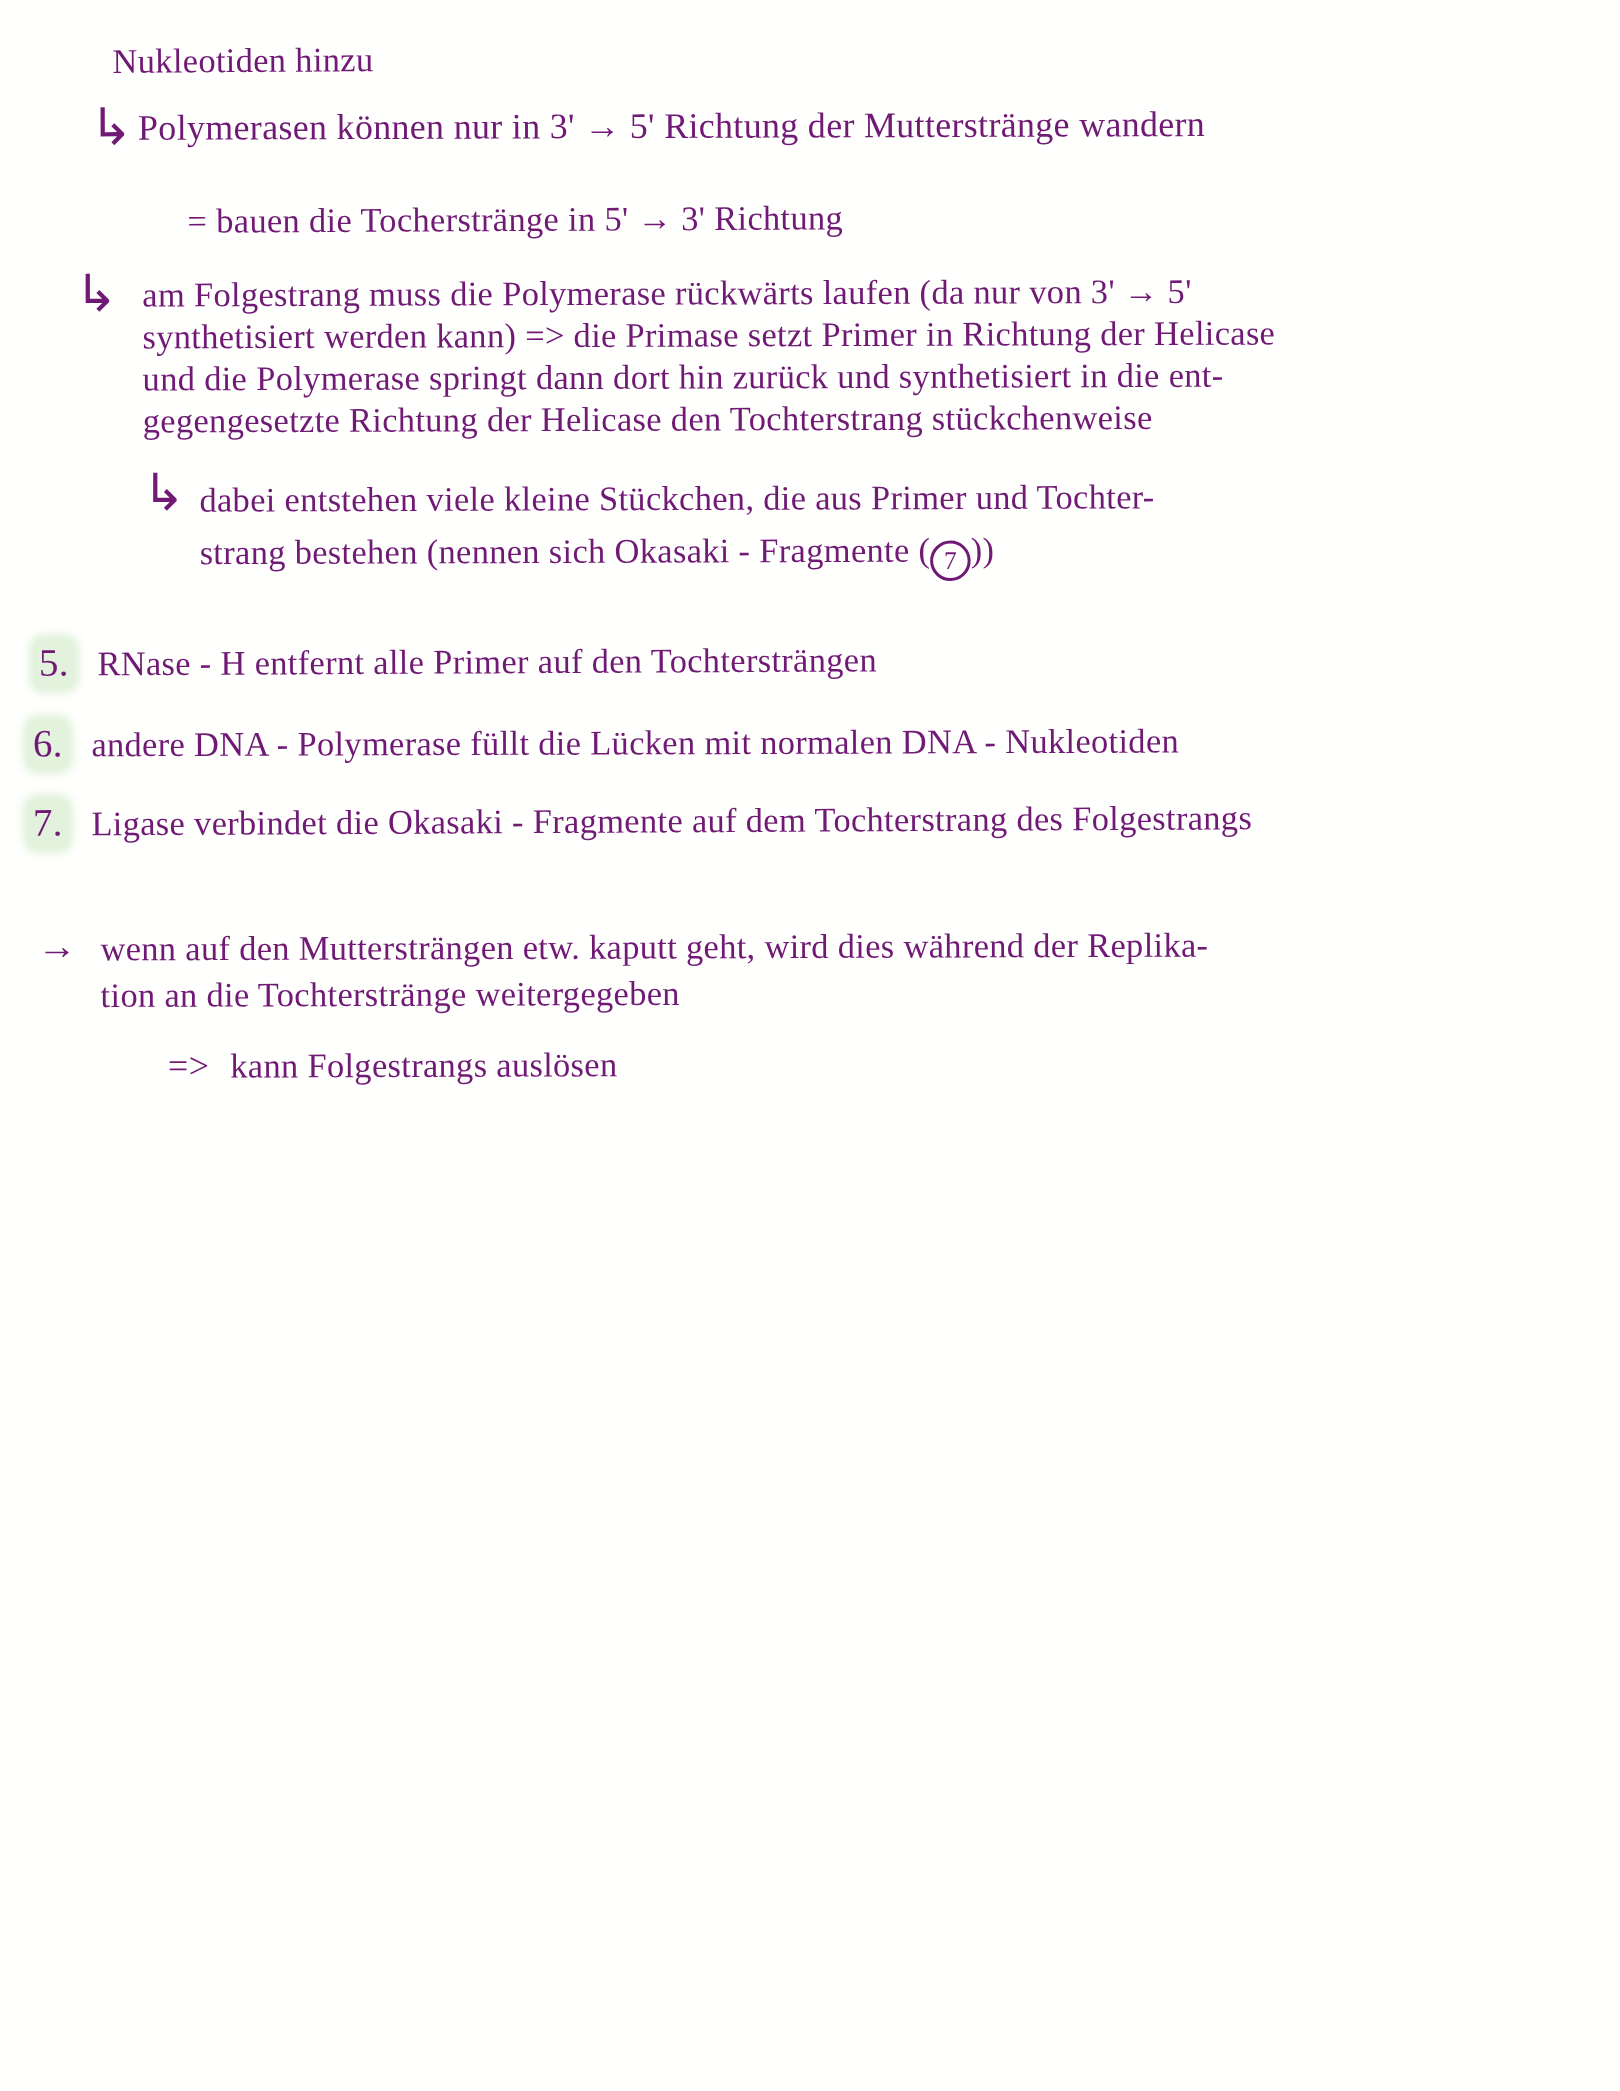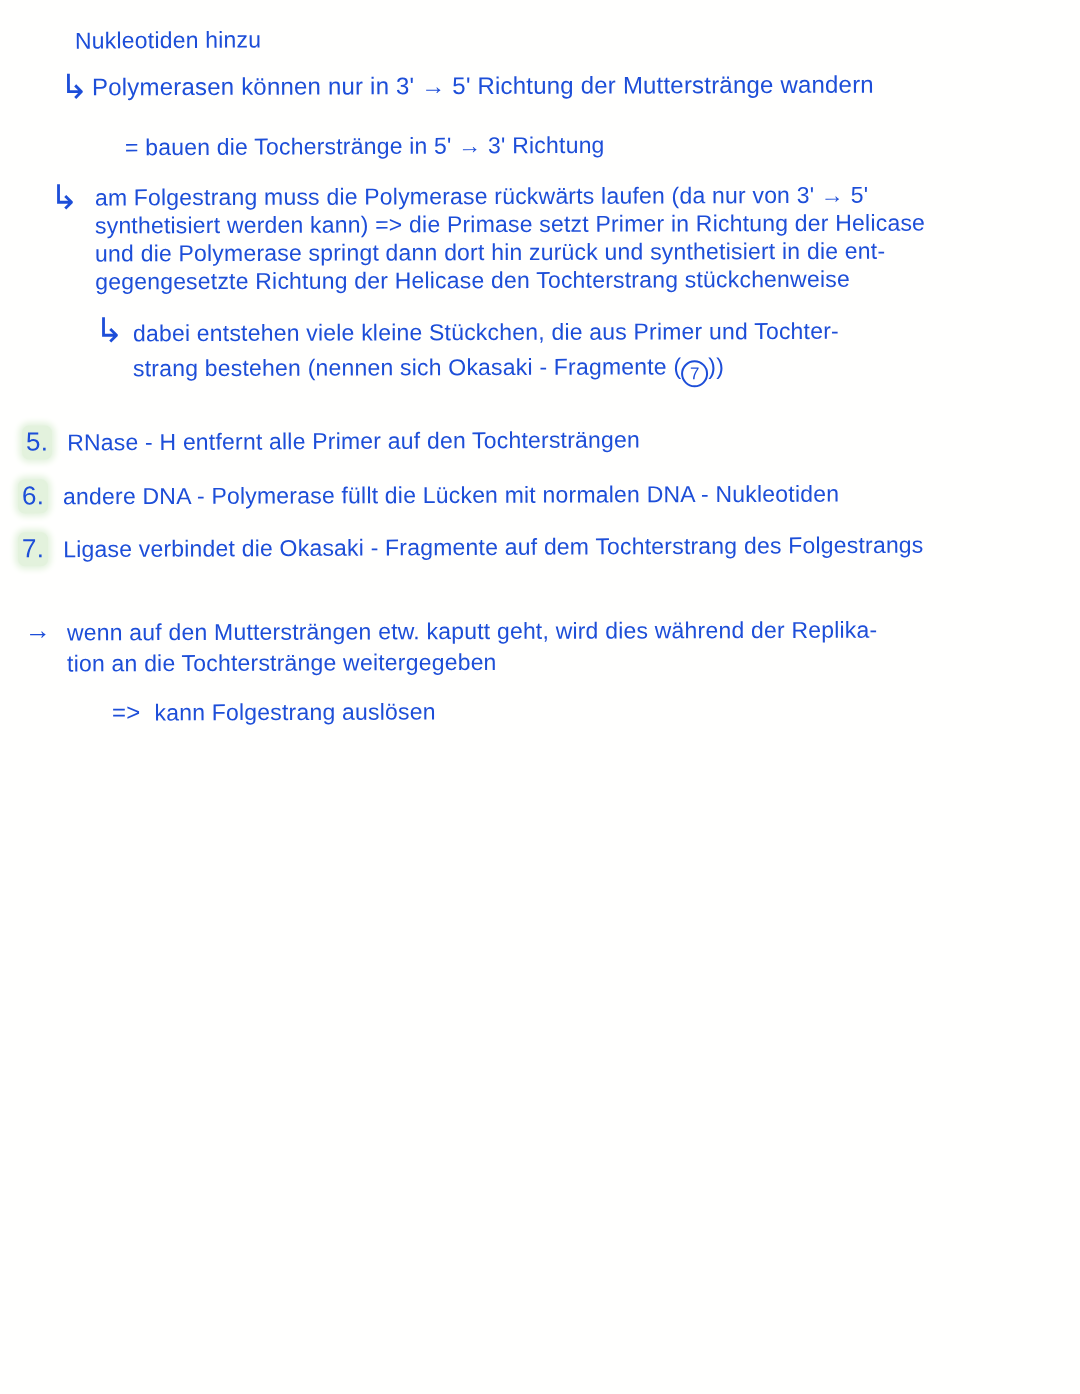--- a/index.html
+++ b/index.html
@@ -3,22 +3,22 @@
 <meta charset="utf-8">
 <style>
   * { box-sizing: border-box; }
   html, body { margin: 0; padding: 0; background: #ffffff; }
 
   .page {
     position: relative;
     width: 1080px;
     height: 1394px;
     background: #fffffe;
-    color: #1d4ed8;
-    font-family: Liberation Sans, sans-serif;
+    color: #701a75;
+    font-family: Liberation Serif, serif;
     overflow: hidden;
   }
 
   .hw {
     position: absolute;
     font-size: 23px;
     letter-spacing: 0.2px;
     white-space: nowrap;
     line-height: 1.3;
   }
@@ -128,16 +128,16 @@
   <div class="hw concl">
     <span class="arrow-marker">→</span>
     <div class="lines">
       <div>wenn auf den Muttersträngen etw. kaputt geht, wird dies während der Replika-</div>
       <div>tion an die Tochterstränge weitergegeben</div>
     </div>
   </div>
 
   <div class="hw conseq">
     <span class="implies-marker">=&gt;</span>
-    <span>kann Folgestrang auslösen</span>
+    <span>kann Folgestrangs auslösen</span>
   </div>
 
 </div>
 
 </body></html>

